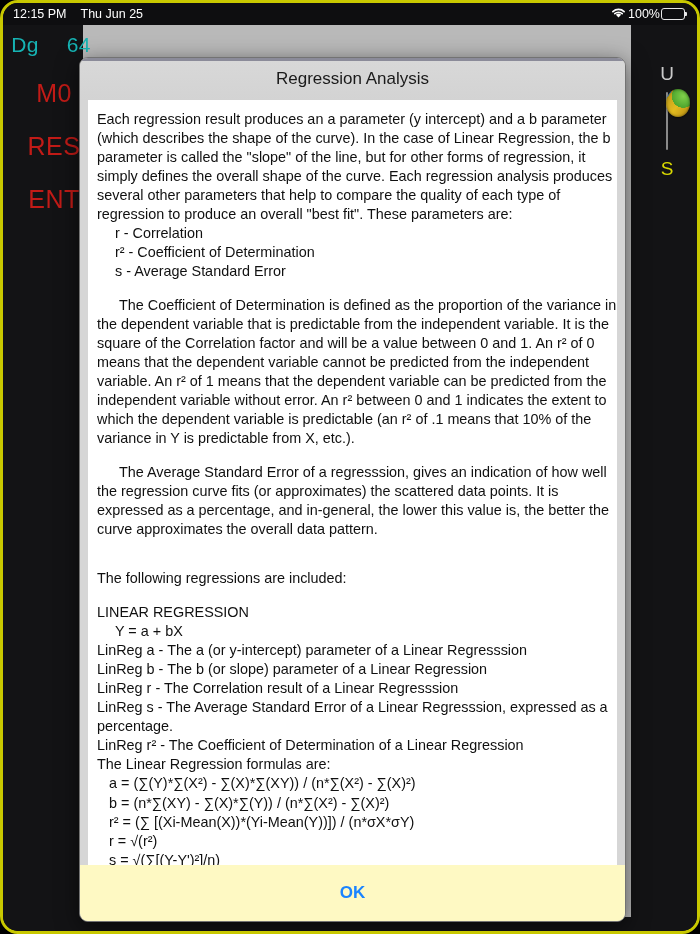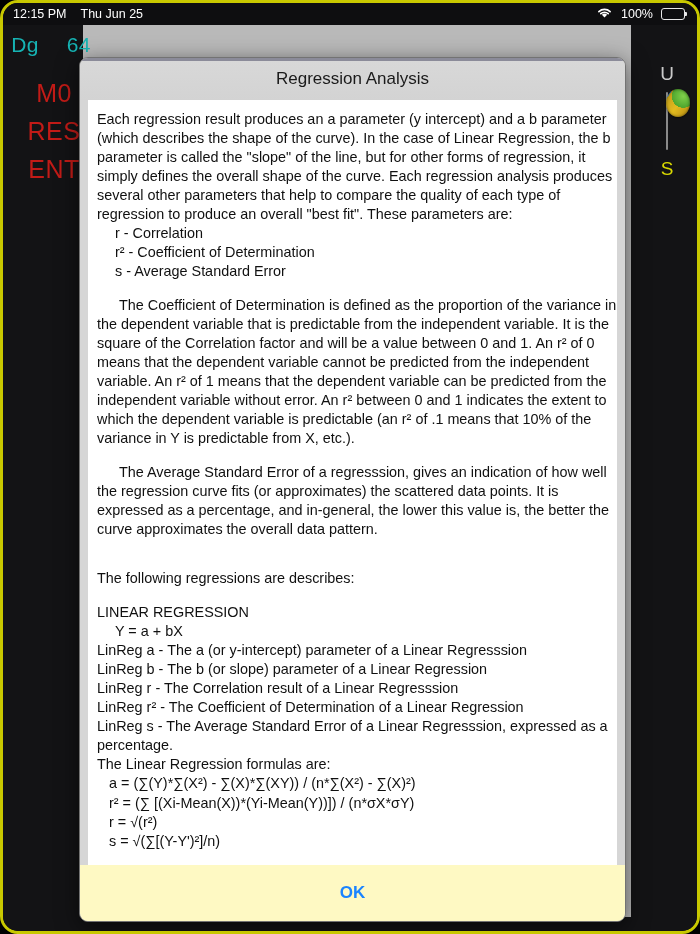--- a/index.html
+++ b/index.html
@@ -25,21 +25,21 @@
     position: absolute; top: 0; left: 0;
     width: 100%; height: 22px;
     display: flex; align-items: center;
     color: #fff; font-size: 12.5px;
     padding: 0 12px 0 10px;
     background: #0e0e10;
     z-index: 40;
   }
   #statusbar .sb-left { display: flex; align-items: center; gap: 14px; }
   #statusbar .sb-right {
-    margin-left: auto; display: flex; align-items: center; gap: 8px;
+    margin-left: auto; display: flex; align-items: center; gap: 1px;
   }
   .wifi-ico { display: block; }
   .batt {
     width: 24px; height: 12px;
     border: 1.4px solid #e8e8e8; border-radius: 3px;
     position: relative; padding: 1.4px;
   }
   .batt::after {
     content: ""; position: absolute; right: -3.2px; top: 3.2px;
     width: 2px; height: 4px; background: #e8e8e8; border-radius: 0 1px 1px 0;
@@ -60,21 +60,21 @@
     display: flex; flex-direction: column; align-items: center;
     padding-top: 8px;
   }
   .rail-top {
     display: flex; gap: 28px; align-items: baseline;
     color: #16b3b3; font-size: 21px; letter-spacing: .3px;
     margin-left: 16px;
   }
   .rail-btns {
     margin-top: 22px; display: flex; flex-direction: column;
-    align-items: center; gap: 9px; margin-left: 22px;
+    align-items: center; gap: 24px; margin-left: 22px;
   }
   .rail-btn { color: #c21b17; font-size: 25px; letter-spacing: .5px; }
 
   
   #right-rail {
     position: absolute; right: 0; top: 0;
     width: 72px; height: 100%;
     display: flex; flex-direction: column; align-items: center;
     padding-top: 38px;
   }
@@ -230,33 +230,34 @@
 
           <div class="para first-indent">The Coefficient of Determination is defined as the proportion of the variance in the dependent variable that is predictable from the independent variable. It is the square of the Correlation factor and will be a value between 0 and 1. An r² of 0 means that the dependent variable cannot be predicted from the independent variable. An r² of 1 means that the dependent variable can be predicted from the independent variable without error. An r² between 0 and 1 indicates the extent to which the dependent variable is predictable (an r² of .1 means that 10% of the variance in Y is predictable from X, etc.).</div>
 
           <div class="spacer"></div>
 
           <div class="para first-indent">The Average Standard Error of a regresssion, gives an indication of how well the regression curve fits (or approximates) the scattered data points. It is expressed as a percentage, and in-general, the lower this value is, the better the curve approximates the overall data pattern.</div>
 
           <div class="spacer"></div>
           <div class="spacer"></div>
 
-          <div>The following regressions are describes:</div>
+          <div>The following regressions are included:</div>
 
           <div class="spacer"></div>
 
           <div>LINEAR REGRESSION</div>
           <div class="indent1">Y = a + bX</div>
           <div>LinReg a - The a (or y-intercept) parameter of a Linear Regresssion</div>
           <div>LinReg b - The b (or slope) parameter of a Linear Regression</div>
           <div>LinReg r - The Correlation result of a  Linear Regresssion</div>
+          <div>LinReg s - The Average Standard Error of a  Linear Regresssion, expressed as a percentage.</div>
           <div>LinReg r² - The Coefficient of Determination of a Linear Regression</div>
-          <div>LinReg s - The Average Standard Error of a  Linear Regresssion, expressed as a percentage.</div>
           <div>The Linear Regression formulas are:</div>
           <div class="indent2">a = (∑(Y)*∑(X²) - ∑(X)*∑(XY)) / (n*∑(X²) - ∑(X)²)</div>
+          <div class="indent2">b = (n*∑(XY) - ∑(X)*∑(Y)) / (n*∑(X²) - ∑(X)²)</div>
           <div class="indent2">r² = (∑ [(Xi-Mean(X))*(Yi-Mean(Y))]) / (n*σX*σY)</div>
           <div class="indent2">r  = √(r²)</div>
           <div class="indent2">s = √(∑[(Y-Y')²]/n)</div>
 
         </div>
       </div>
 
       <div id="dialog-footer">
         <button id="ok-button">OK</button>
       </div>

